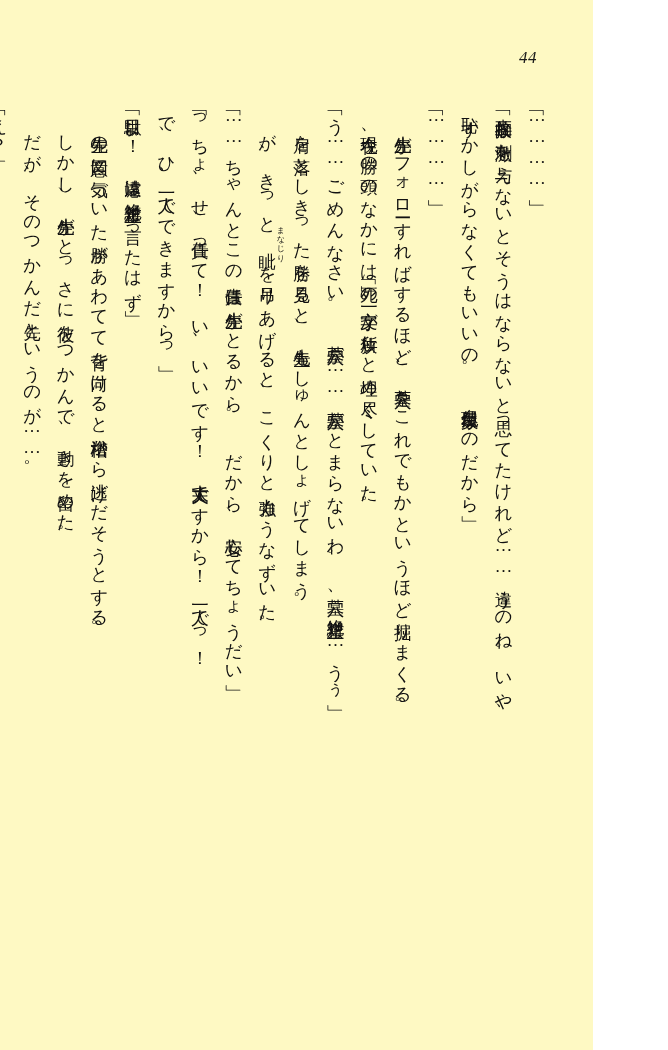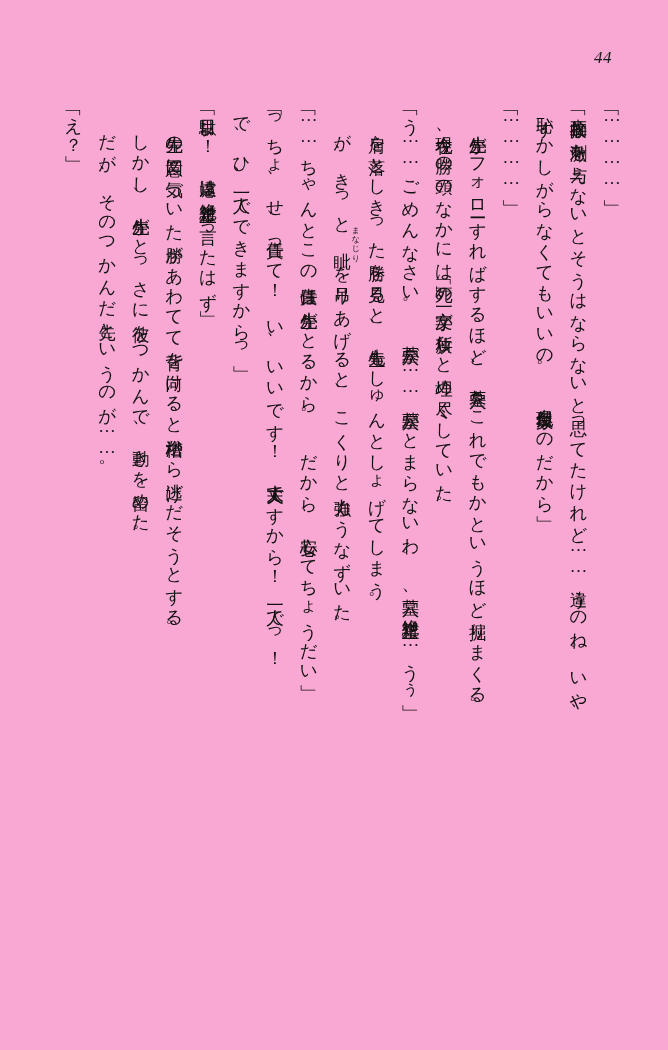--- a/index.html
+++ b/index.html
@@ -2,23 +2,23 @@
 <html><head>
 <meta charset="utf-8">
 <style>
   html, body {
     margin: 0;
     padding: 0;
     background: #ffffff;
   }
   .page {
     position: relative;
-    width: 668px;
+    width: 593px;
     height: 1050px;
-    background: #f9a8d4;
+    background: #fef9c3;
     overflow: hidden;
     font-family: "Liberation Serif", "DejaVu Serif", serif;
     color: #111111;
   }
   .page-number {
     position: absolute;
     top: 48px;
     right: 56px;
     font-size: 17px;
     font-style: italic;

